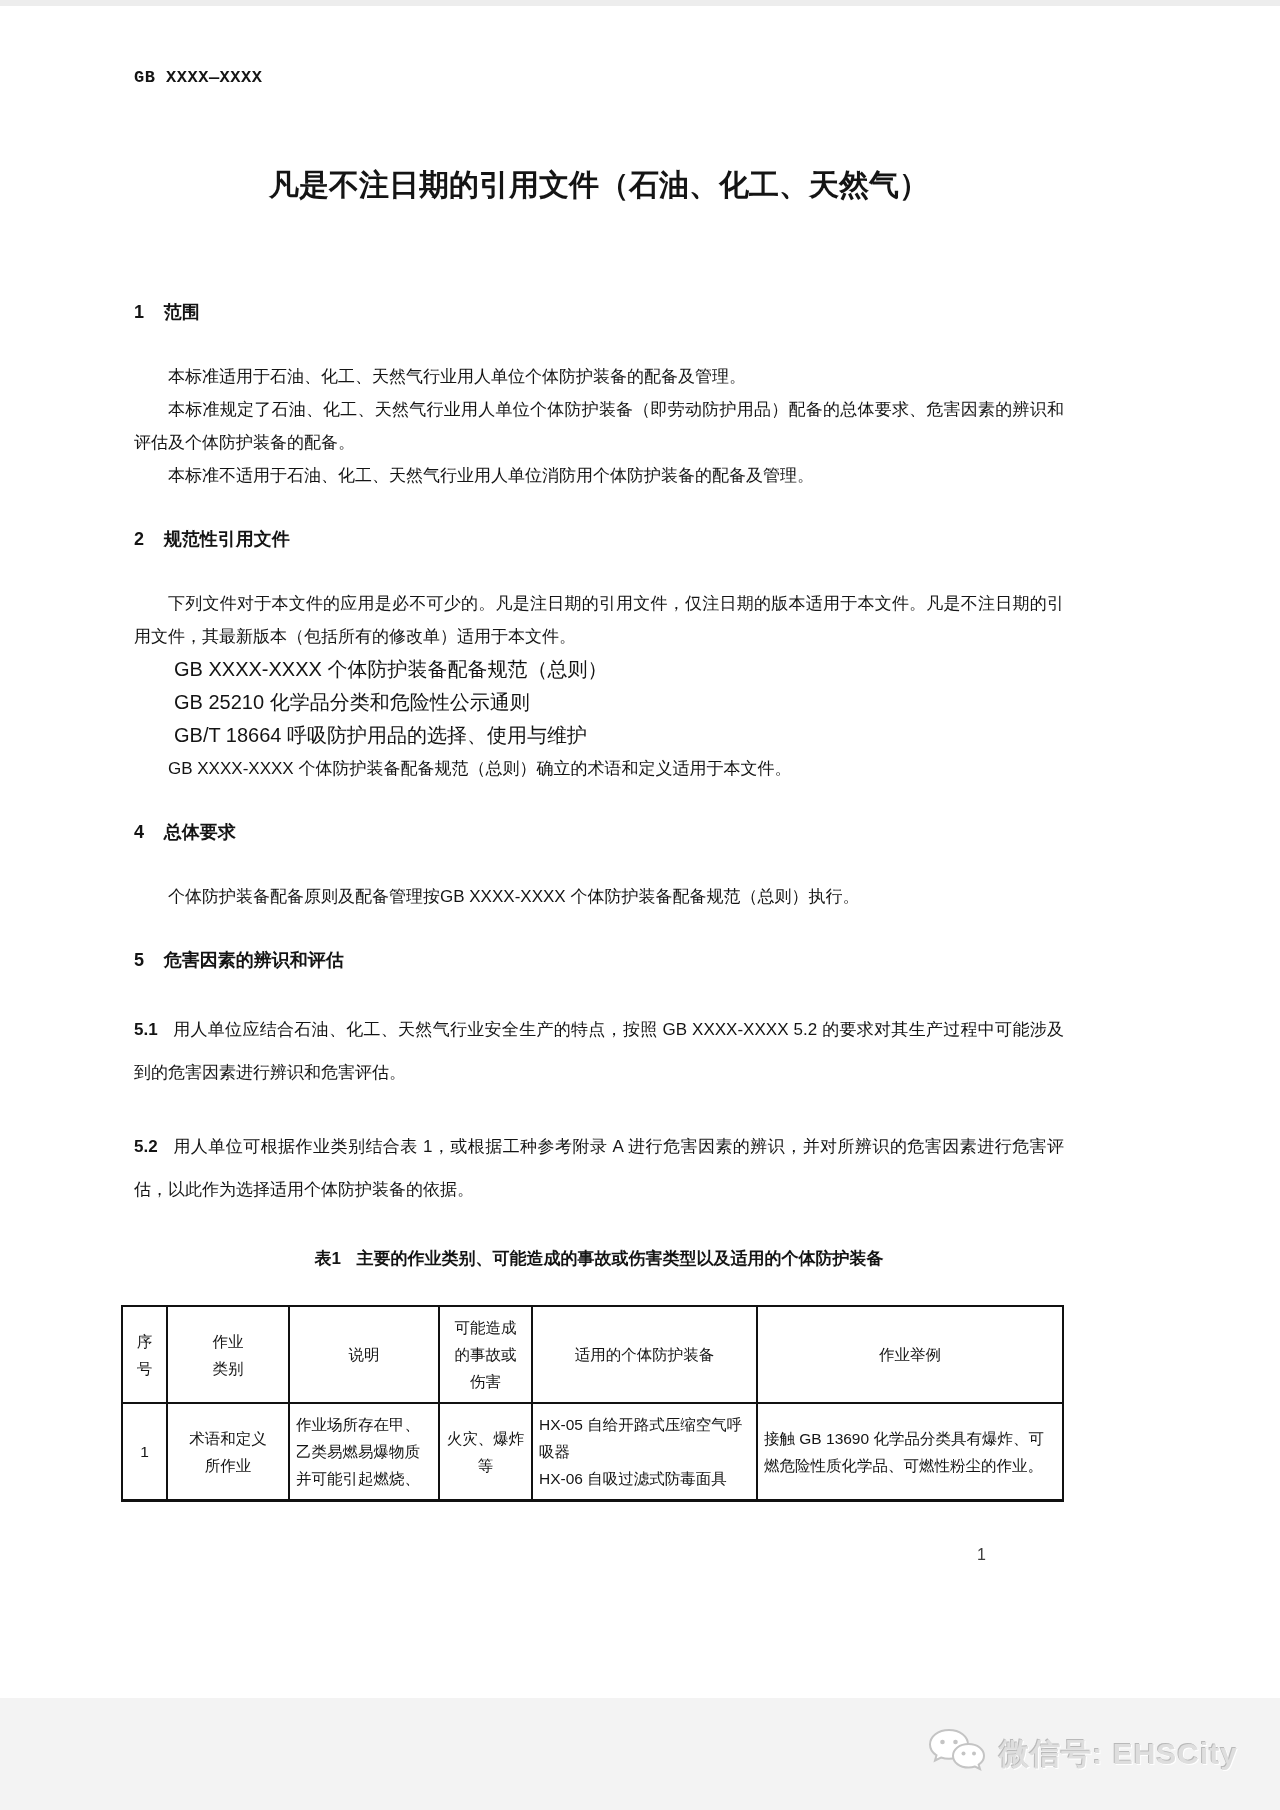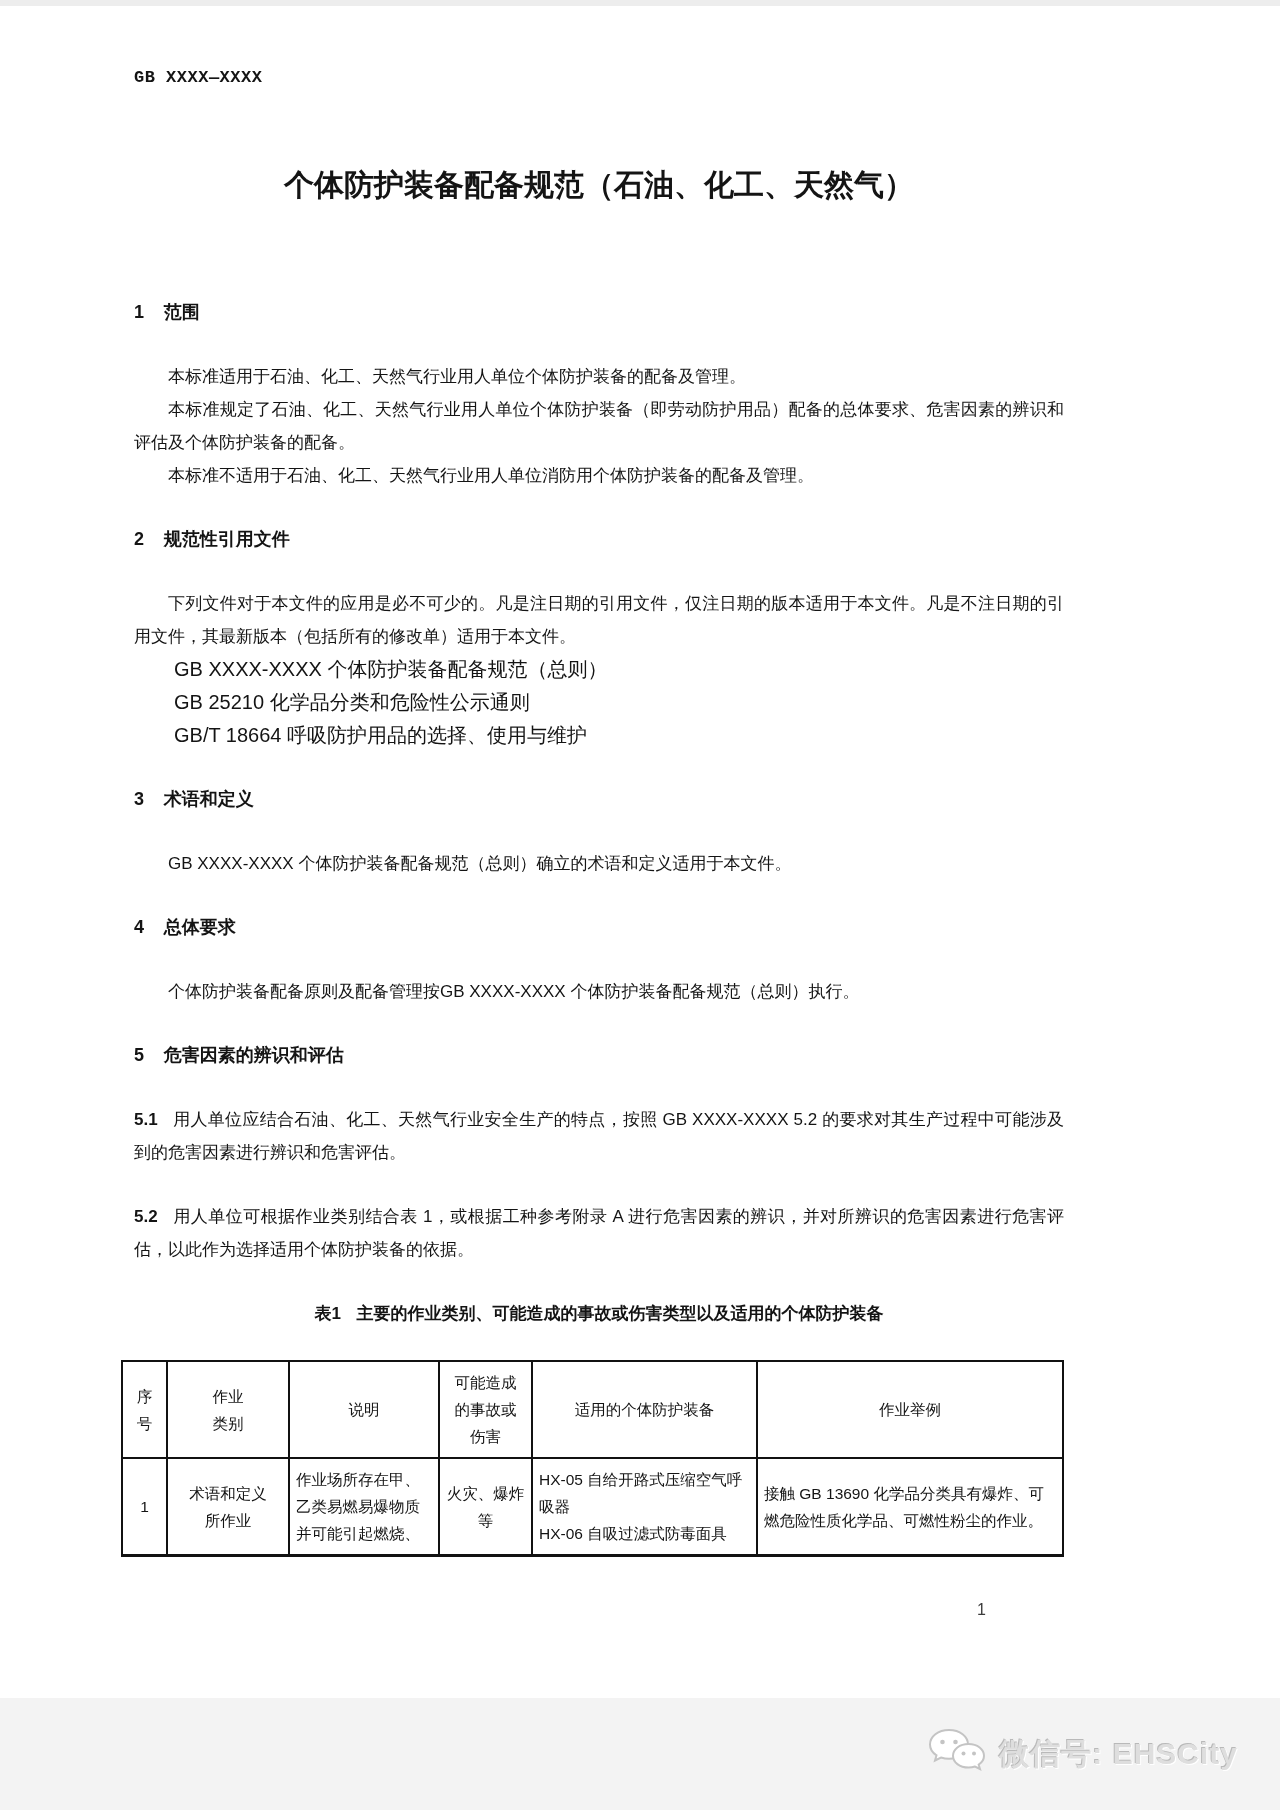--- a/index.html
+++ b/index.html
@@ -24,21 +24,21 @@
     text-align:center; font-size:30px; font-weight:bold; line-height:40px;
   }
   .sec-heading {
     margin-top:31px; margin-bottom:31px;
     font-size:18px; font-weight:bold; line-height:33px;
   }
   .sec-heading .h-num { display:inline-block; margin-right:1.1em; }
   p.body { font-size:17px; line-height:33px; text-align:justify; }
   p.indent { text-indent:2em; }
   .ref-line { font-size:20px; line-height:33px; padding-left:2em; }
-  .clause { margin-top:31px; font-size:17px; line-height:33px; text-align:justify; }
+  .clause { margin-top:31px; font-size:17px; line-height:43px; text-align:justify; }
   .clause .c-num { font-weight:bold; margin-right:.9em; }
 
   .tbl-caption {
     margin-top:31px; text-align:center;
     font-size:17px; font-weight:bold; line-height:33px;
   }
   .tbl-caption .cap-label { margin-right:.9em; }
 
   table.t1 {
     border-collapse:collapse; table-layout:fixed;
@@ -77,40 +77,37 @@
 </style>
 </head>
 <body>
 
 <div class="page">
   <div class="top-strip"></div>
 
   <main class="content">
     <div class="doc-code">GB XXXX—XXXX</div>
 
-    <h1 class="title">个体防护装备配备规范（石油、化工、天然气）</h1>
+    <h1 class="title">凡是不注日期的引用文件（石油、化工、天然气）</h1>
 
     <h2 class="sec-heading">
       <span class="h-num">1</span><span>范围</span>
     </h2>
     <p class="body indent">本标准适用于石油、化工、天然气行业用人单位个体防护装备的配备及管理。</p>
     <p class="body indent">本标准规定了石油、化工、天然气行业用人单位个体防护装备（即劳动防护用品）配备的总体要求、危害因素的辨识和评估及个体防护装备的配备。</p>
     <p class="body indent">本标准不适用于石油、化工、天然气行业用人单位消防用个体防护装备的配备及管理。</p>
 
     <h2 class="sec-heading">
       <span class="h-num">2</span><span>规范性引用文件</span>
     </h2>
     <p class="body indent">下列文件对于本文件的应用是必不可少的。凡是注日期的引用文件，仅注日期的版本适用于本文件。凡是不注日期的引用文件，其最新版本（包括所有的修改单）适用于本文件。</p>
     <div class="ref-line">GB XXXX-XXXX 个体防护装备配备规范（总则）</div>
     <div class="ref-line">GB 25210 化学品分类和危险性公示通则</div>
     <div class="ref-line">GB/T 18664 呼吸防护用品的选择、使用与维护</div>
 
-    <h2 class="sec-heading">
-      <span class="h-num">3</span><span>术语和定义</span>
-    </h2>
     <p class="body indent">GB XXXX-XXXX 个体防护装备配备规范（总则）确立的术语和定义适用于本文件。</p>
 
     <h2 class="sec-heading">
       <span class="h-num">4</span><span>总体要求</span>
     </h2>
     <p class="body indent">个体防护装备配备原则及配备管理按GB XXXX-XXXX 个体防护装备配备规范（总则）执行。</p>
 
     <h2 class="sec-heading">
       <span class="h-num">5</span><span>危害因素的辨识和评估</span>
     </h2>

